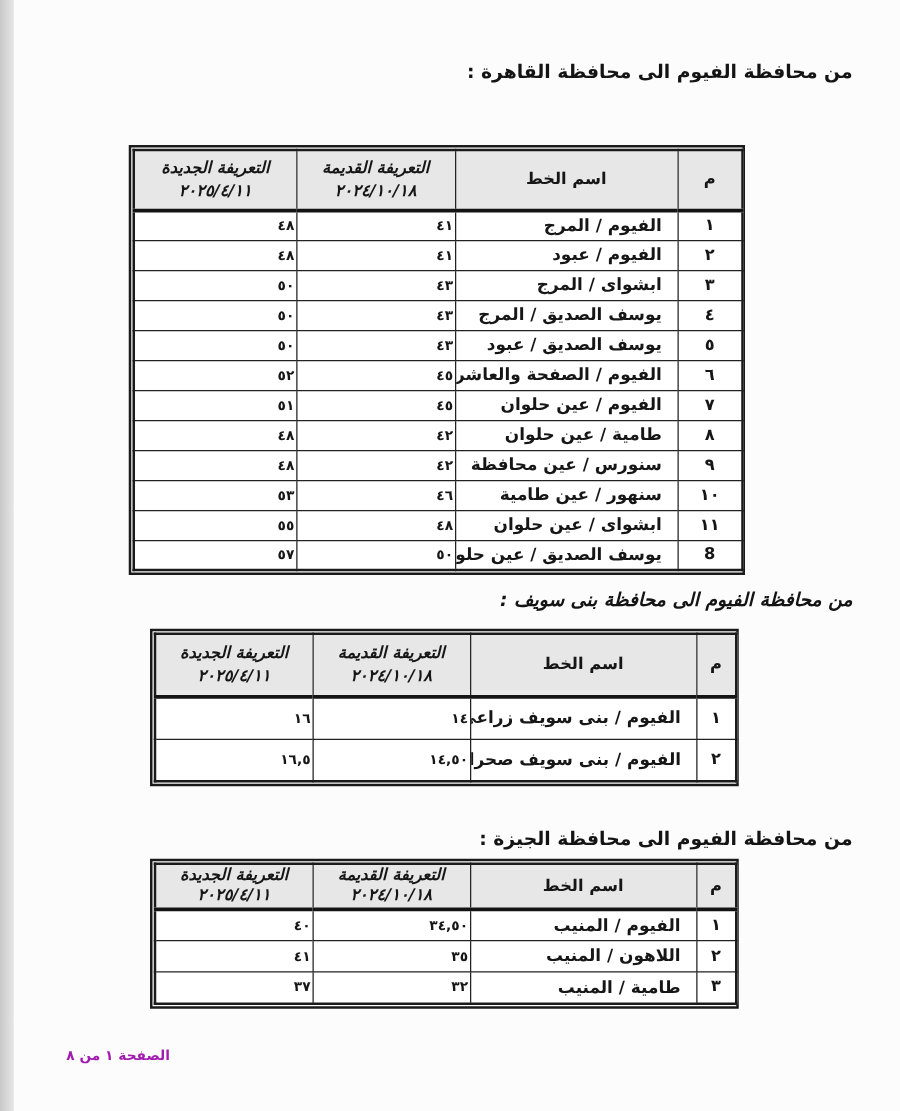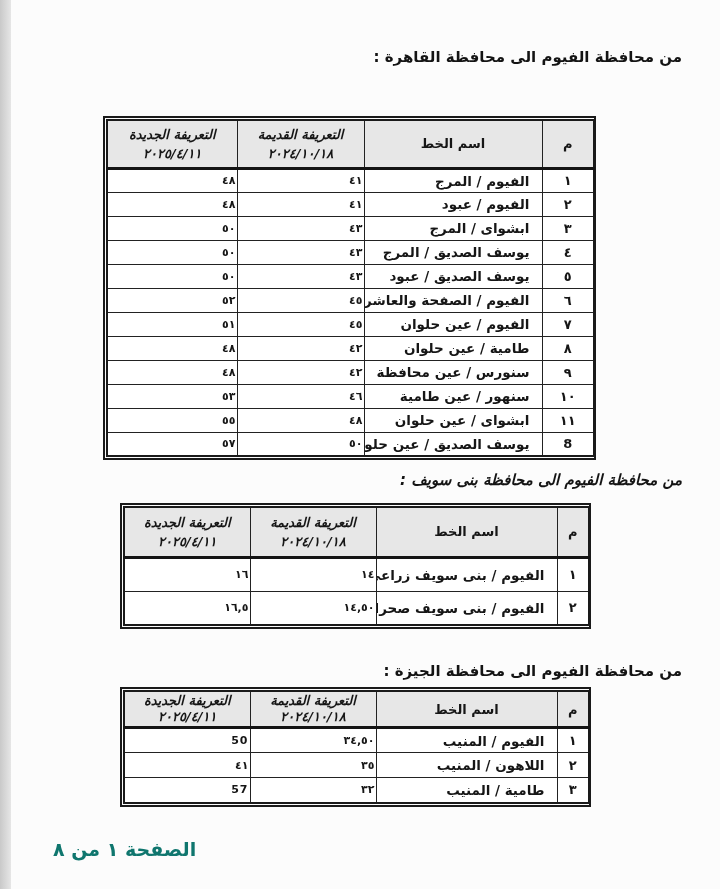--- a/index.html
+++ b/index.html
@@ -52,21 +52,21 @@
   td.fare-v{font-size:11px;letter-spacing:1px;}
   #tbl1 tr.data{height:24px;}
   #tbl1 tr.hdr{height:48px;}
   #tbl2 tr.data{height:34px;}
   #tbl2 tr.hdr{height:50px;}
   #tbl3 tr.data{height:25px;}
   #tbl3 tr.hdr{height:34px;}
   #tbl3 th .l1,#tbl3 th .l2{line-height:16px;}
   .footer{
     position:absolute;left:53px;top:838px;direction:rtl;unicode-bidi:embed;
-    font-size:19px;color:#0f766e;white-space:nowrap;
+    font-size:11px;color:#a21caf;white-space:nowrap;
   }
 </style>
 </head>
 <body>
 
 <div id="page">
 
   <div class="edge-left"></div>
   <div class="edge-right"></div>
 
@@ -228,33 +228,33 @@
         </th>
         <th>
           <div class="l1">التعريفة الجديدة</div>
           <div class="l2">٢٠٢٥/٤/١١</div>
         </th>
       </tr>
       <tr class="data">
             <td class="no">١</td>
             <td class="name">الفيوم / المنيب</td>
             <td class="fare-v">٣٤,٥٠</td>
-            <td class="fare-v">50</td>
+            <td class="fare-v">٤٠</td>
           </tr>
       <tr class="data">
             <td class="no">٢</td>
             <td class="name">اللاهون / المنيب</td>
             <td class="fare-v">٣٥</td>
             <td class="fare-v">٤١</td>
           </tr>
       <tr class="data">
             <td class="no">٣</td>
             <td class="name">طامية / المنيب</td>
             <td class="fare-v">٣٢</td>
-            <td class="fare-v">57</td>
+            <td class="fare-v">٣٧</td>
           </tr>
     </tbody>
       </table>
   </div>
 
   <div class="footer">الصفحة ١ من ٨</div>
 
 </div>
 
 </body></html>

